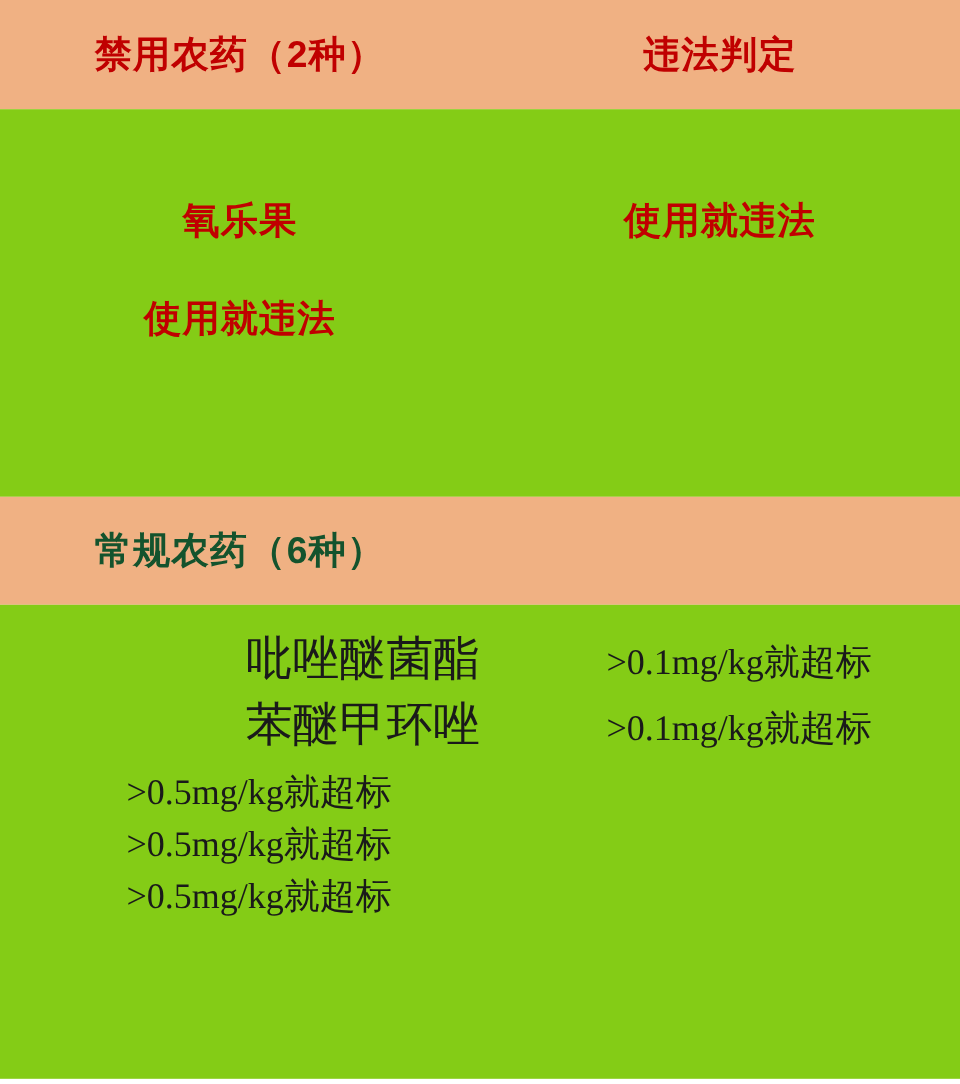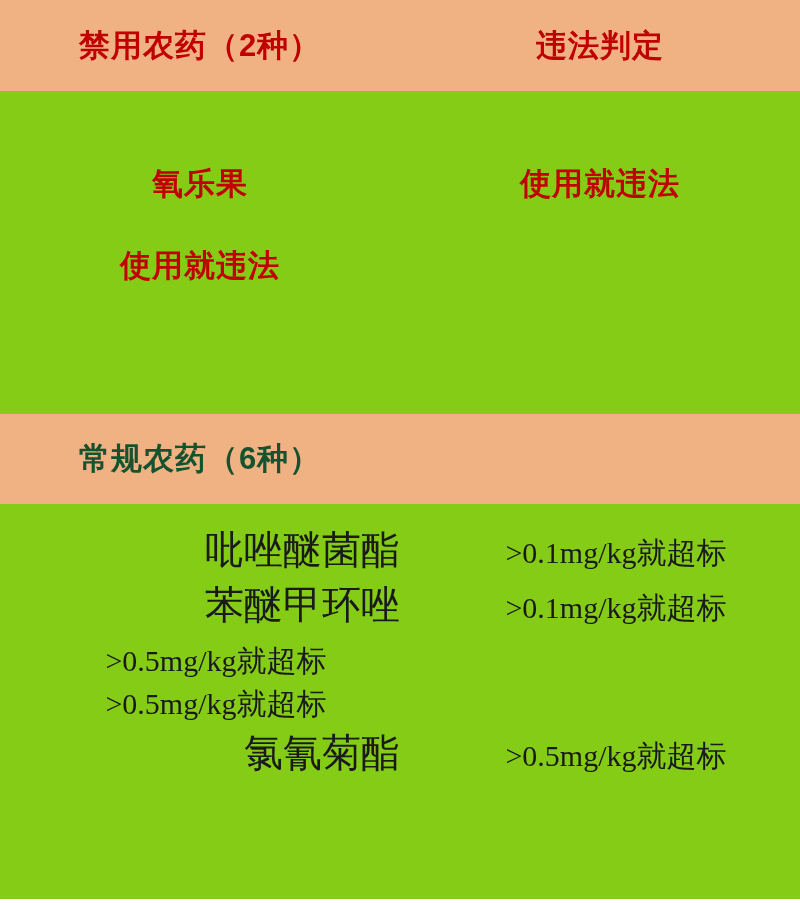--- a/index.html
+++ b/index.html
@@ -148,20 +148,19 @@
 
       <div class="row2">
         <div class="cell-limit">&gt;0.5mg/kg就超标</div>
       </div>
 
       <div class="row2">
         <div class="cell-limit">&gt;0.5mg/kg就超标</div>
       </div>
 
       <div class="row2">
-        <div class="cell-name">氯氰菊酯</div>
         <div class="cell-limit">&gt;0.5mg/kg就超标</div>
       </div>
 
     </div>
   </div>
 
 </div>
 
 </body></html>

